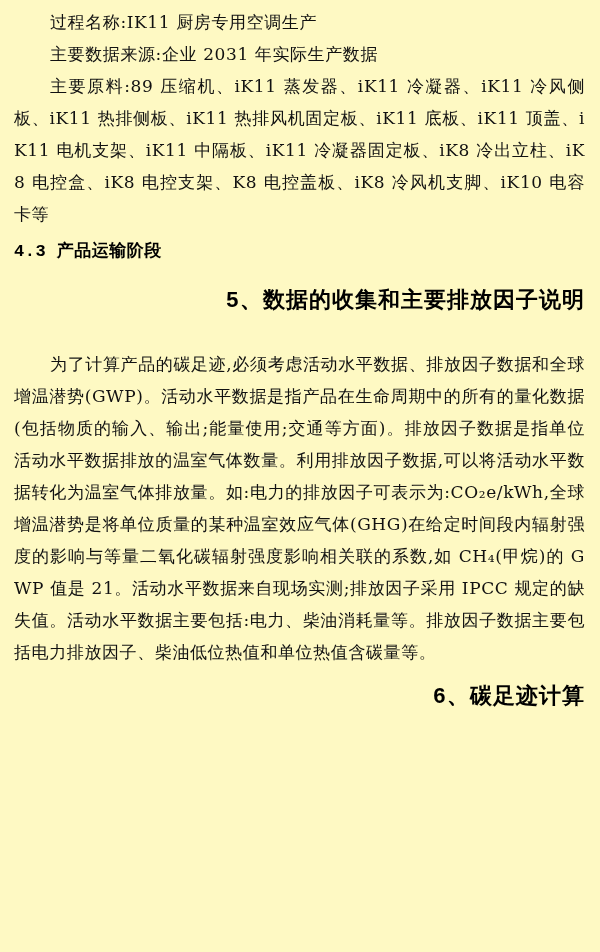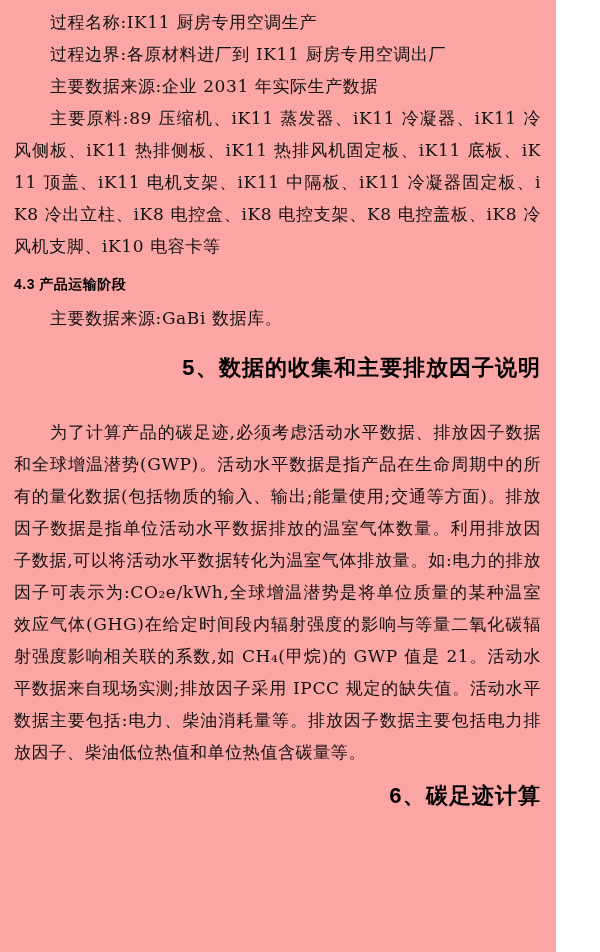--- a/index.html
+++ b/index.html
@@ -9,46 +9,46 @@
   }
   body {
     width: 600px;
     height: 952px;
     overflow: hidden;
     color: #111111;
     font-family: "DejaVu Serif", "Liberation Serif", serif;
   }
   .page {
     box-sizing: border-box;
-    width: 556px;
+    width: 600px;
     height: 952px;
     padding: 6px 15px 0 14px;
     overflow: hidden;
-    background: #fca5a5;
+    background: #fef9c3;
   }
   p.body-text {
     margin: 0;
     font-size: 17px;
     line-height: 32px;
     letter-spacing: 0.6px;
     text-align: justify;
     text-justify: inter-character;
     word-break: break-all;
   }
   p.indent-2em {
     text-indent: 36px;
   }
   p.indent-small {
     text-indent: 10px;
   }
   h3.sub-heading {
     margin: 8px 0 4px 0;
-    font-family: Liberation Sans, sans-serif;
+    font-family: Liberation Mono, monospace;
     font-weight: bold;
-    font-size: 14px;
+    font-size: 17px;
     line-height: 28px;
     color: #000000;
     letter-spacing: 0.5px;
   }
   h2.main-heading {
     margin: 20px 0 30px 0;
     font-family: Liberation Mono, monospace;
     font-weight: bold;
     font-size: 22px;
     line-height: 32px;
@@ -60,33 +60,31 @@
     margin: 14px 0 0 0;
   }
 </style>
 </head>
 <body>
 
 <div class="page">
 
   <p class="body-text indent-2em">过程名称:IK11 厨房专用空调生产</p>
 
-  <p class="body-text indent-2em">过程边界:各原材料进厂到 IK11 厨房专用空调出厂</p>
 
 
   <p class="body-text indent-2em">主要数据来源:企业 2031 年实际生产数据</p>
 
 
 
   <p class="body-text indent-2em">主要原料:89 压缩机、iK11 蒸发器、iK11 冷凝器、iK11 冷风侧板、iK11 热排侧板、iK11 热排风机固定板、iK11 底板、iK11 顶盖、iK11 电机支架、iK11 中隔板、iK11 冷凝器固定板、iK8 冷出立柱、iK8 电控盒、iK8 电控支架、K8 电控盖板、iK8 冷风机支脚、iK10 电容卡等</p>
 
 
   <h3 class="sub-heading">4.3 产品运输阶段</h3>
 
-  <p class="body-text indent-2em">主要数据来源:GaBi 数据库。</p>
 
 
   <h2 class="main-heading">5、数据的收集和主要排放因子说明</h2>
 
   <p class="body-text indent-2em">为了计算产品的碳足迹,必须考虑活动水平数据、排放因子数据和全球增温潜势(GWP)。活动水平数据是指产品在生命周期中的所有的量化数据(包括物质的输入、输出;能量使用;交通等方面)。排放因子数据是指单位活动水平数据排放的温室气体数量。利用排放因子数据,可以将活动水平数据转化为温室气体排放量。如:电力的排放因子可表示为:CO₂e/kWh,全球增温潜势是将单位质量的某种温室效应气体(GHG)在给定时间段内辐射强度的影响与等量二氧化碳辐射强度影响相关联的系数,如 CH₄(甲烷)的 GWP 值是 21。活动水平数据来自现场实测;排放因子采用 IPCC 规定的缺失值。活动水平数据主要包括:电力、柴油消耗量等。排放因子数据主要包括电力排放因子、柴油低位热值和单位热值含碳量等。</p>
 
   <h2 class="main-heading bottom-heading">6、碳足迹计算</h2>
 
 </div>
 

